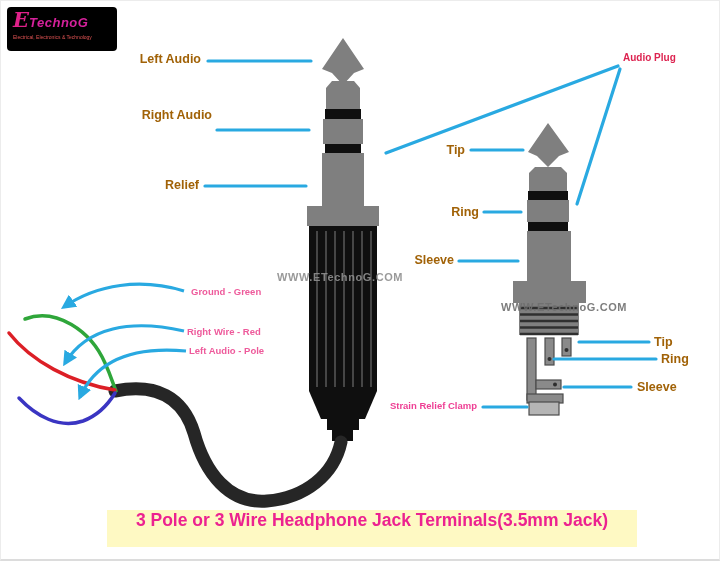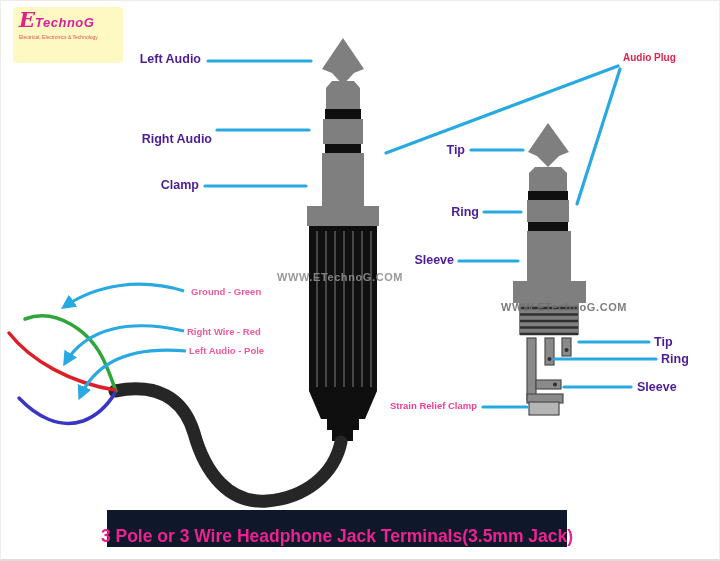--- a/index.html
+++ b/index.html
@@ -2,45 +2,45 @@
 <html><head>
 <meta charset="utf-8">
 <style>
   html,body{margin:0;padding:0;background:#fff;}
   .page{
     position:relative;width:720px;height:561px;background:#ffffff;
     font-family:"Liberation Sans",sans-serif;overflow:hidden;
     border:1px solid #ececec;border-bottom:2px solid #dcdcdc;box-sizing:border-box;
   }
   .logo{
-    position:absolute;left:12px;top:6px;width:110px;height:56px;
-    background:#fef9c3;border-radius:4px;padding:3px 6px;box-sizing:border-box;
+    position:absolute;left:6px;top:6px;width:110px;height:44px;
+    background:#000000;border-radius:4px;padding:3px 6px;box-sizing:border-box;
   }
   .logo .brand{white-space:nowrap;line-height:20px;}
   .logo .brand-e{
     font-family:"DejaVu Serif",serif;font-style:italic;font-weight:bold;
     font-size:21px;color:#e0218a;
   }
   .logo .brand-rest{
     font-style:italic;font-weight:bold;font-size:13px;color:#d6219c;letter-spacing:.5px;
   }
   .logo .tagline{
     font-size:5px;color:#e05353;margin-top:1px;white-space:nowrap;overflow:hidden;
   }
   svg.diagram{position:absolute;left:0;top:0;}
   .lbl{
-    position:absolute;font-weight:bold;font-size:12.5px;color:#4c1d95;
+    position:absolute;font-weight:bold;font-size:12.5px;color:#a16207;
     white-space:nowrap;line-height:16px;
   }
   .lbl-audio-plug{font-size:10px;color:#dd2350;line-height:18px;}
   .lbl-wire{font-size:9.5px;color:#ee5a9b;line-height:12px;text-align:center;}
   .lbl-strain{font-size:9.5px;color:#ee3f94;line-height:12px;margin-left:42px;}
   .banner{
-    position:absolute;left:106px;top:509px;width:460px;height:37px;
-    background:#0f172a;display:flex;align-items:flex-end;justify-content:center;
+    position:absolute;left:106px;top:509px;width:530px;height:37px;
+    background:#fef9c3;display:flex;align-items:flex-start;justify-content:center;
   }
   .banner .title{
     font-weight:bold;font-size:17.5px;color:#ec2290;white-space:nowrap;
   }
   .wm{
     font-family:"Liberation Sans",sans-serif;font-size:11px;font-weight:bold;
     letter-spacing:.6px;
   }
 </style>
 </head>
@@ -150,22 +150,22 @@
       <line x1="553" y1="358" x2="655" y2="358"></line>
       <line x1="563" y1="386" x2="630" y2="386"></line>
       <line x1="482" y1="406" x2="526" y2="406"></line>
     </g>
 
     <text class="wm" x="276" y="280" fill="#8f8f8f" opacity="0.9">WWW.ETechnoG.COM</text>
     <text class="wm" x="500" y="310" fill="#6f6f6f" opacity="0.9">WWW.ETechnoG.COM</text>
   </svg>
 
   <div class="lbl" style="right:518px;top:50px">Left Audio</div>
-  <div class="lbl" style="right:507px;top:130px">Right Audio</div>
-  <div class="lbl" style="right:520px;top:176px">Clamp</div>
+  <div class="lbl" style="right:507px;top:106px">Right Audio</div>
+  <div class="lbl" style="right:520px;top:176px">Relief</div>
 
   <div class="lbl lbl-audio-plug" style="left:622px;top:48px">Audio Plug</div>
 
   <div class="lbl" style="right:254px;top:141px">Tip</div>
   <div class="lbl" style="right:240px;top:203px">Ring</div>
   <div class="lbl" style="right:265px;top:251px">Sleeve</div>
 
   <div class="lbl" style="left:653px;top:333px">Tip</div>
   <div class="lbl" style="left:660px;top:350px">Ring</div>
   <div class="lbl" style="left:636px;top:378px">Sleeve</div>

